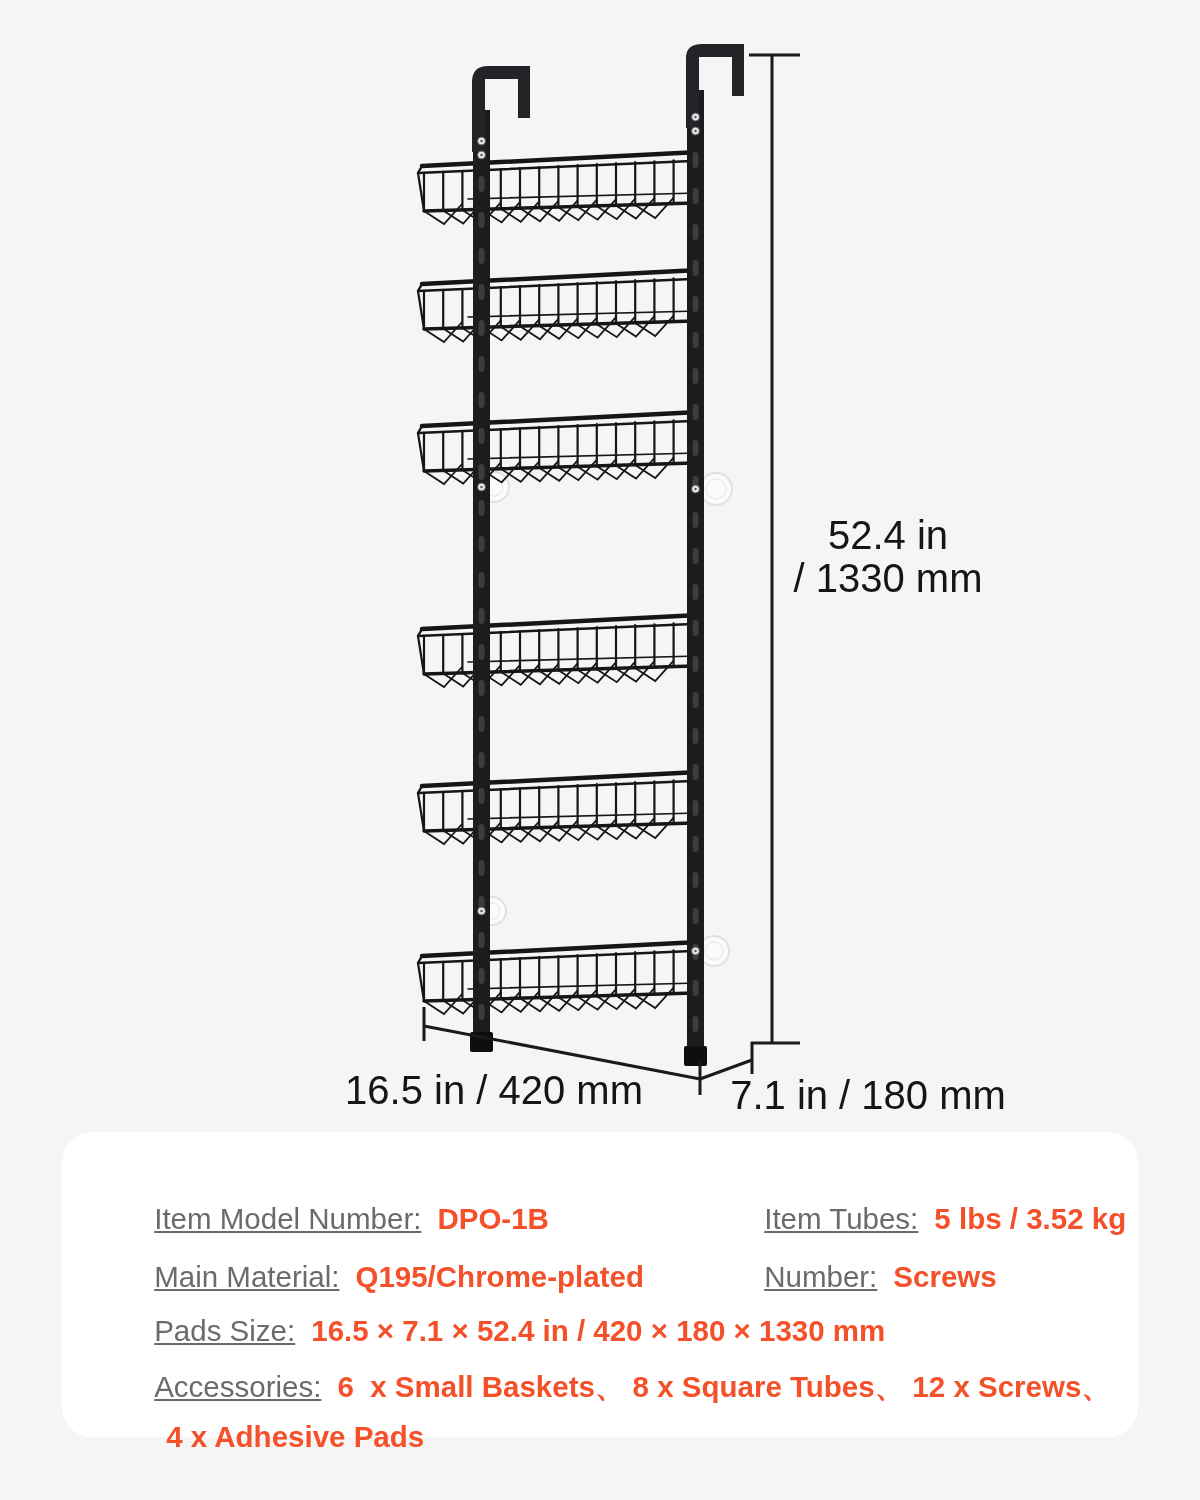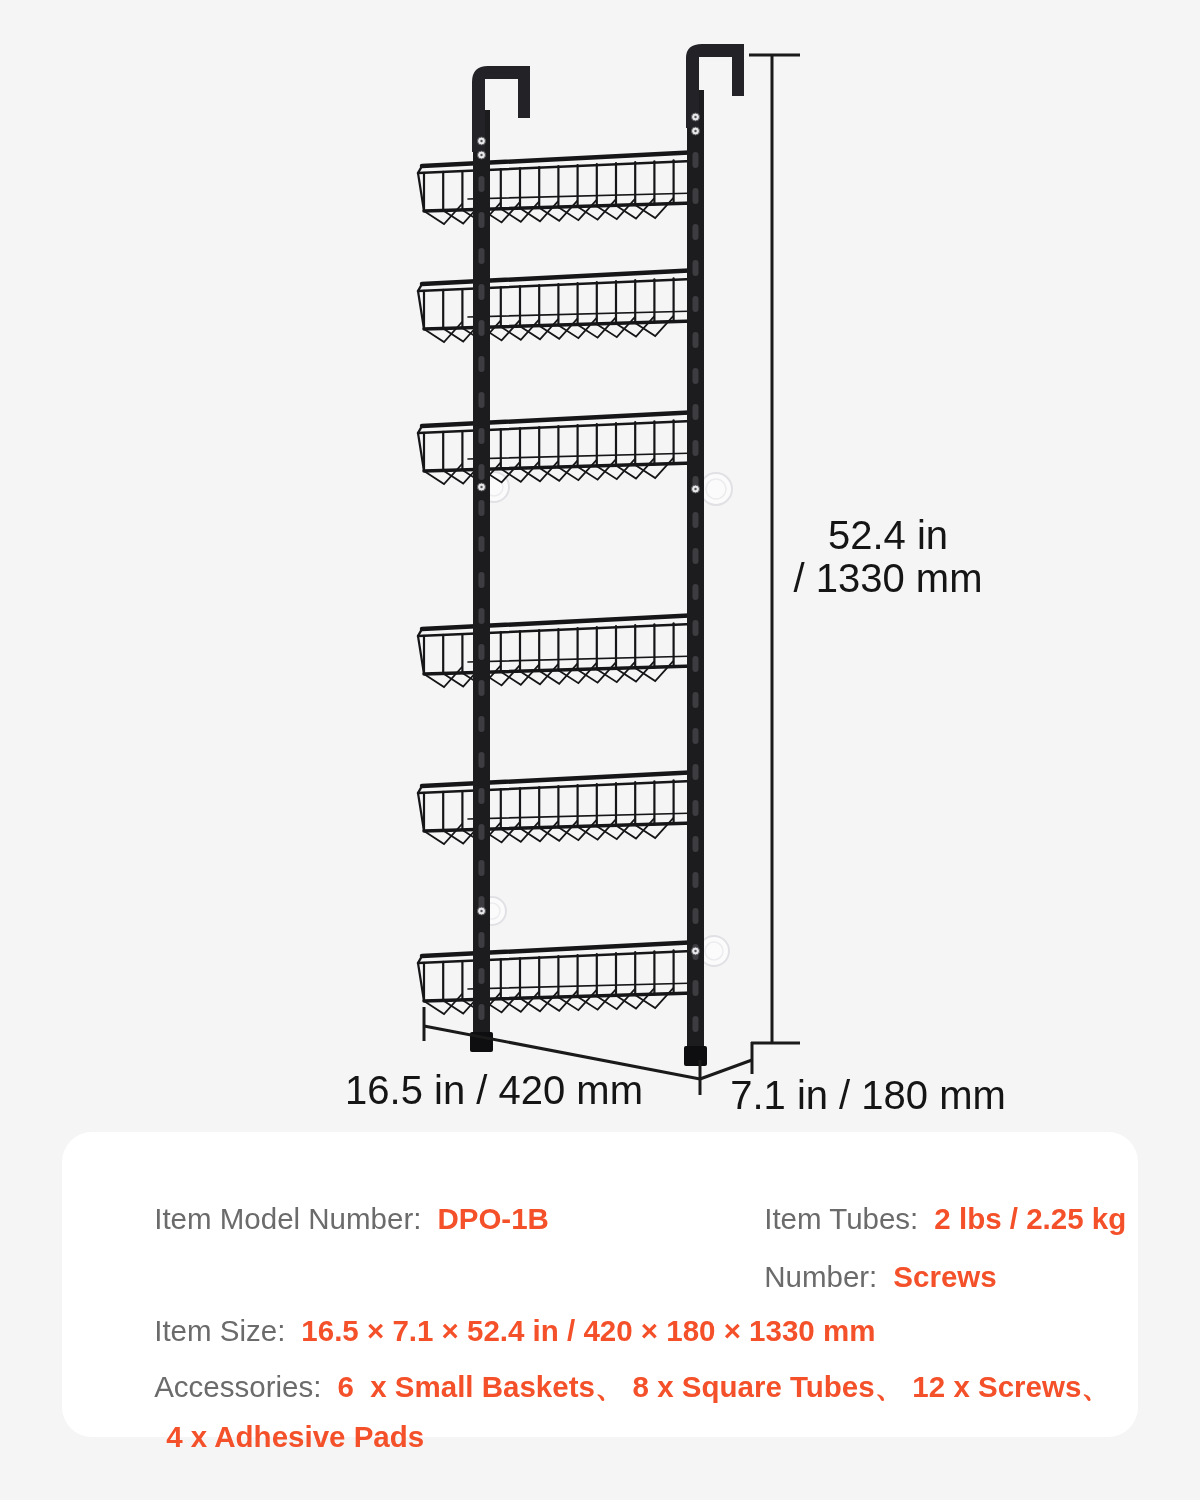--- a/index.html
+++ b/index.html
@@ -24,21 +24,21 @@
     width:1076px;height:305px;
     background:#FFFFFF;
     border-radius:30px;
   }
   .pair{
     position:absolute;
     font-size:29.5px;
     line-height:34px;
     white-space:pre-wrap;
   }
-  .pair .label{color:#6B6B6B;}
+  .pair .label{color:#6B6B6B;text-decoration:underline;}
   .pair .value{color:#F4502A;font-weight:bold;margin-left:16px;}
   .pair .value.no-label{margin-left:12px;}
   .r1{top:36px}.r2{top:94px}.r3{top:148px}.r4{top:204px}.r5{top:254px}
   .cl{left:43px}.cr{left:653px}
 </style>
 </head>
 <body>
 
 <div class="stage">
 
@@ -391,29 +391,32 @@
       <text class="dim-text" x="868" y="1109" font-size="40" text-anchor="middle">7.1 in / 180 mm</text>
     </g>
   </svg>
 
   <div class="spec-panel">
 
     <div class="pair r1 cl">
       <span class="label">Item Model Number:</span><span class="value">DPO-1B</span>
     </div>
     <div class="pair r1 cr">
-      <span class="label">Item Tubes:</span><span class="value">2 lbs / 2.25 kg</span>
-    </div>
-
+      <span class="label">Item Tubes:</span><span class="value">5 lbs / 3.52 kg</span>
+    </div>
+
+    <div class="pair r2 cl">
+      <span class="label">Main Material:</span><span class="value">Q195/Chrome-plated</span>
+    </div>
     <div class="pair r2 cr">
       <span class="label">Number:</span><span class="value">Screws</span>
     </div>
 
     <div class="pair r3 cl">
-      <span class="label">Item Size:</span><span class="value">16.5 × 7.1 × 52.4 in / 420 × 180 × 1330 mm</span>
+      <span class="label">Pads Size:</span><span class="value">16.5 × 7.1 × 52.4 in / 420 × 180 × 1330 mm</span>
     </div>
 
     <div class="pair r4 cl">
       <span class="label">Accessories:</span><span class="value">6  x Small Baskets、 8 x Square Tubes、 12 x Screws、</span>
     </div>
 
     <div class="pair r5 cl">
       <span class="value no-label">4 x Adhesive Pads</span>
     </div>
 

